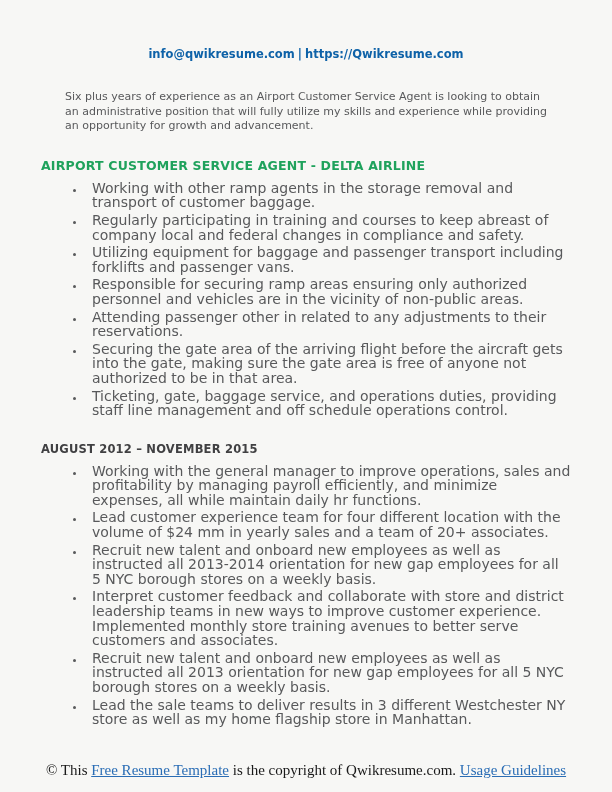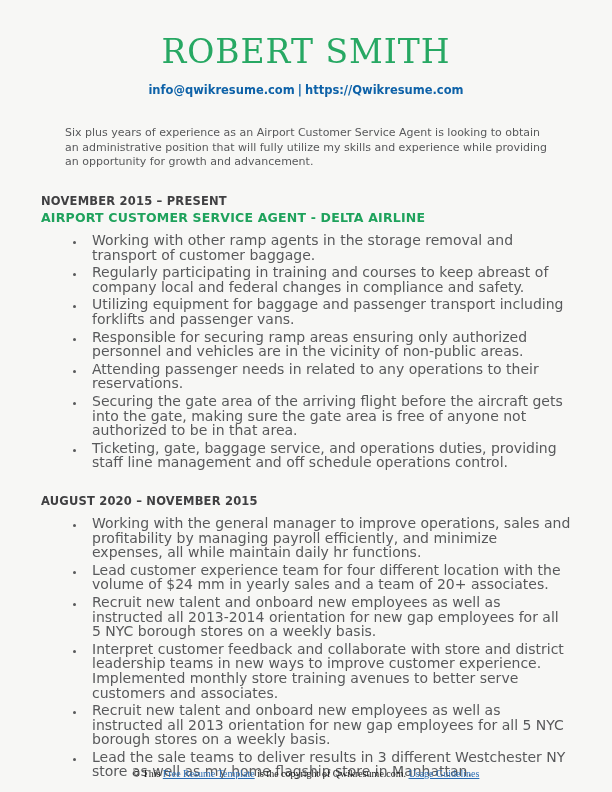--- a/index.html
+++ b/index.html
@@ -86,60 +86,58 @@
     font-size: 9px;
   }
   
   .footer {
     position: absolute;
     bottom: 13px;
     left: 0;
     width: 612px;
     text-align: center;
     font-family: "Liberation Serif", "DejaVu Serif", serif;
-    font-size: 10px;
+    font-size: 15px;
     color: #1a1a1a;
     margin-top: 12px;
   }
   .footer a {
     color: #2a6db5;
     text-decoration: underline;
   }
 </style>
 </head>
 <body>
 
 <div class="page">
 
   <div class="header">
-    <div class="name">ROBERT SMITH</div>
     <div class="contact-line">
       <a href="#">info@qwikresume.com</a><span class="contact-sep">|</span><a href="#">https://Qwikresume.com</a>
     </div>
   </div>
 
   <div class="summary">Six plus years of experience as an Airport Customer Service Agent is looking to obtain an administrative position that will fully utilize my skills and experience while providing an opportunity for growth and advancement.</div>
 
   <div class="experience">
   <div class="exp-section">
-    <div class="exp-dates">NOVEMBER 2015 – PRESENT</div>
     <div class="exp-heading">AIRPORT CUSTOMER SERVICE AGENT - DELTA AIRLINE</div>
     <ul class="exp-bullets">
           <li>Working with other ramp agents in the storage removal and transport of customer baggage.</li>
           <li>Regularly participating in training and courses to keep abreast of company local and federal changes in compliance and safety.</li>
           <li>Utilizing equipment for baggage and passenger transport including forklifts and passenger vans.</li>
           <li>Responsible for securing ramp areas ensuring only authorized personnel and vehicles are in the vicinity of non-public areas.</li>
-          <li>Attending passenger needs in related to any operations to their reservations.</li>
+          <li>Attending passenger other in related to any adjustments to their reservations.</li>
           <li>Securing the gate area of the arriving flight before the aircraft gets into the gate, making sure the gate area is free of anyone not authorized to be in that area.</li>
           <li>Ticketing, gate, baggage service, and operations duties, providing staff line management and off schedule operations control.</li>
         </ul>
   </div>
 
   <div class="exp-section">
-    <div class="exp-dates">AUGUST 2020 – NOVEMBER 2015</div>
+    <div class="exp-dates">AUGUST 2012 – NOVEMBER 2015</div>
     <ul class="exp-bullets">
           <li>Working with the general manager to improve operations, sales and profitability by managing payroll efficiently, and minimize expenses, all while maintain daily hr functions.</li>
           <li>Lead customer experience team for four different location with the volume of $24 mm in yearly sales and a team of 20+ associates.</li>
           <li>Recruit new talent and onboard new employees as well as instructed all 2013-2014 orientation for new gap employees for all 5 NYC borough stores on a weekly basis.</li>
           <li>Interpret customer feedback and collaborate with store and district leadership teams in new ways to improve customer experience. Implemented monthly store training avenues to better serve customers and associates.</li>
           <li>Recruit new talent and onboard new employees as well as instructed all 2013 orientation for new gap employees for all 5 NYC borough stores on a weekly basis.</li>
           <li>Lead the sale teams to deliver results in 3 different Westchester NY store as well as my home flagship store in Manhattan.</li>
         </ul>
   </div>
 </div>

